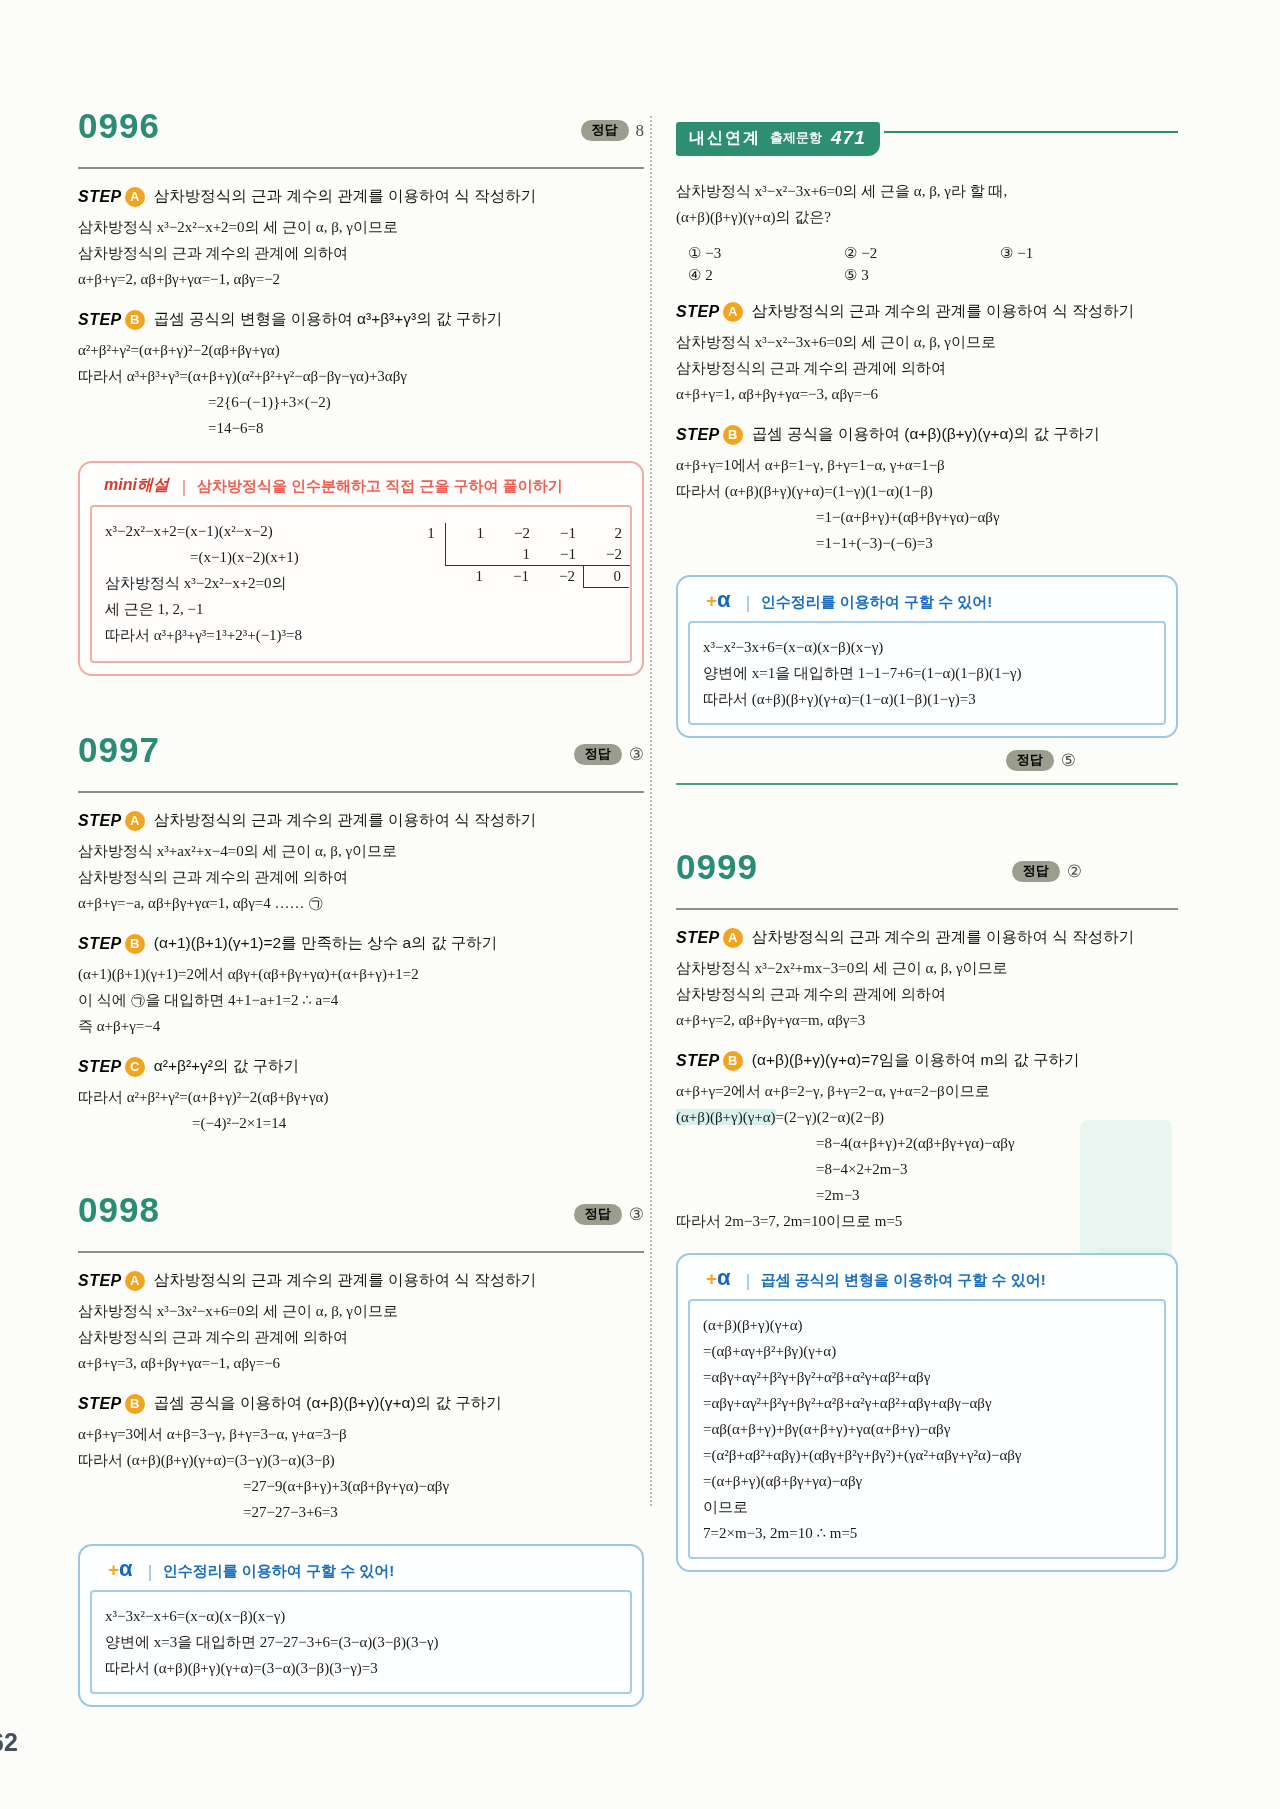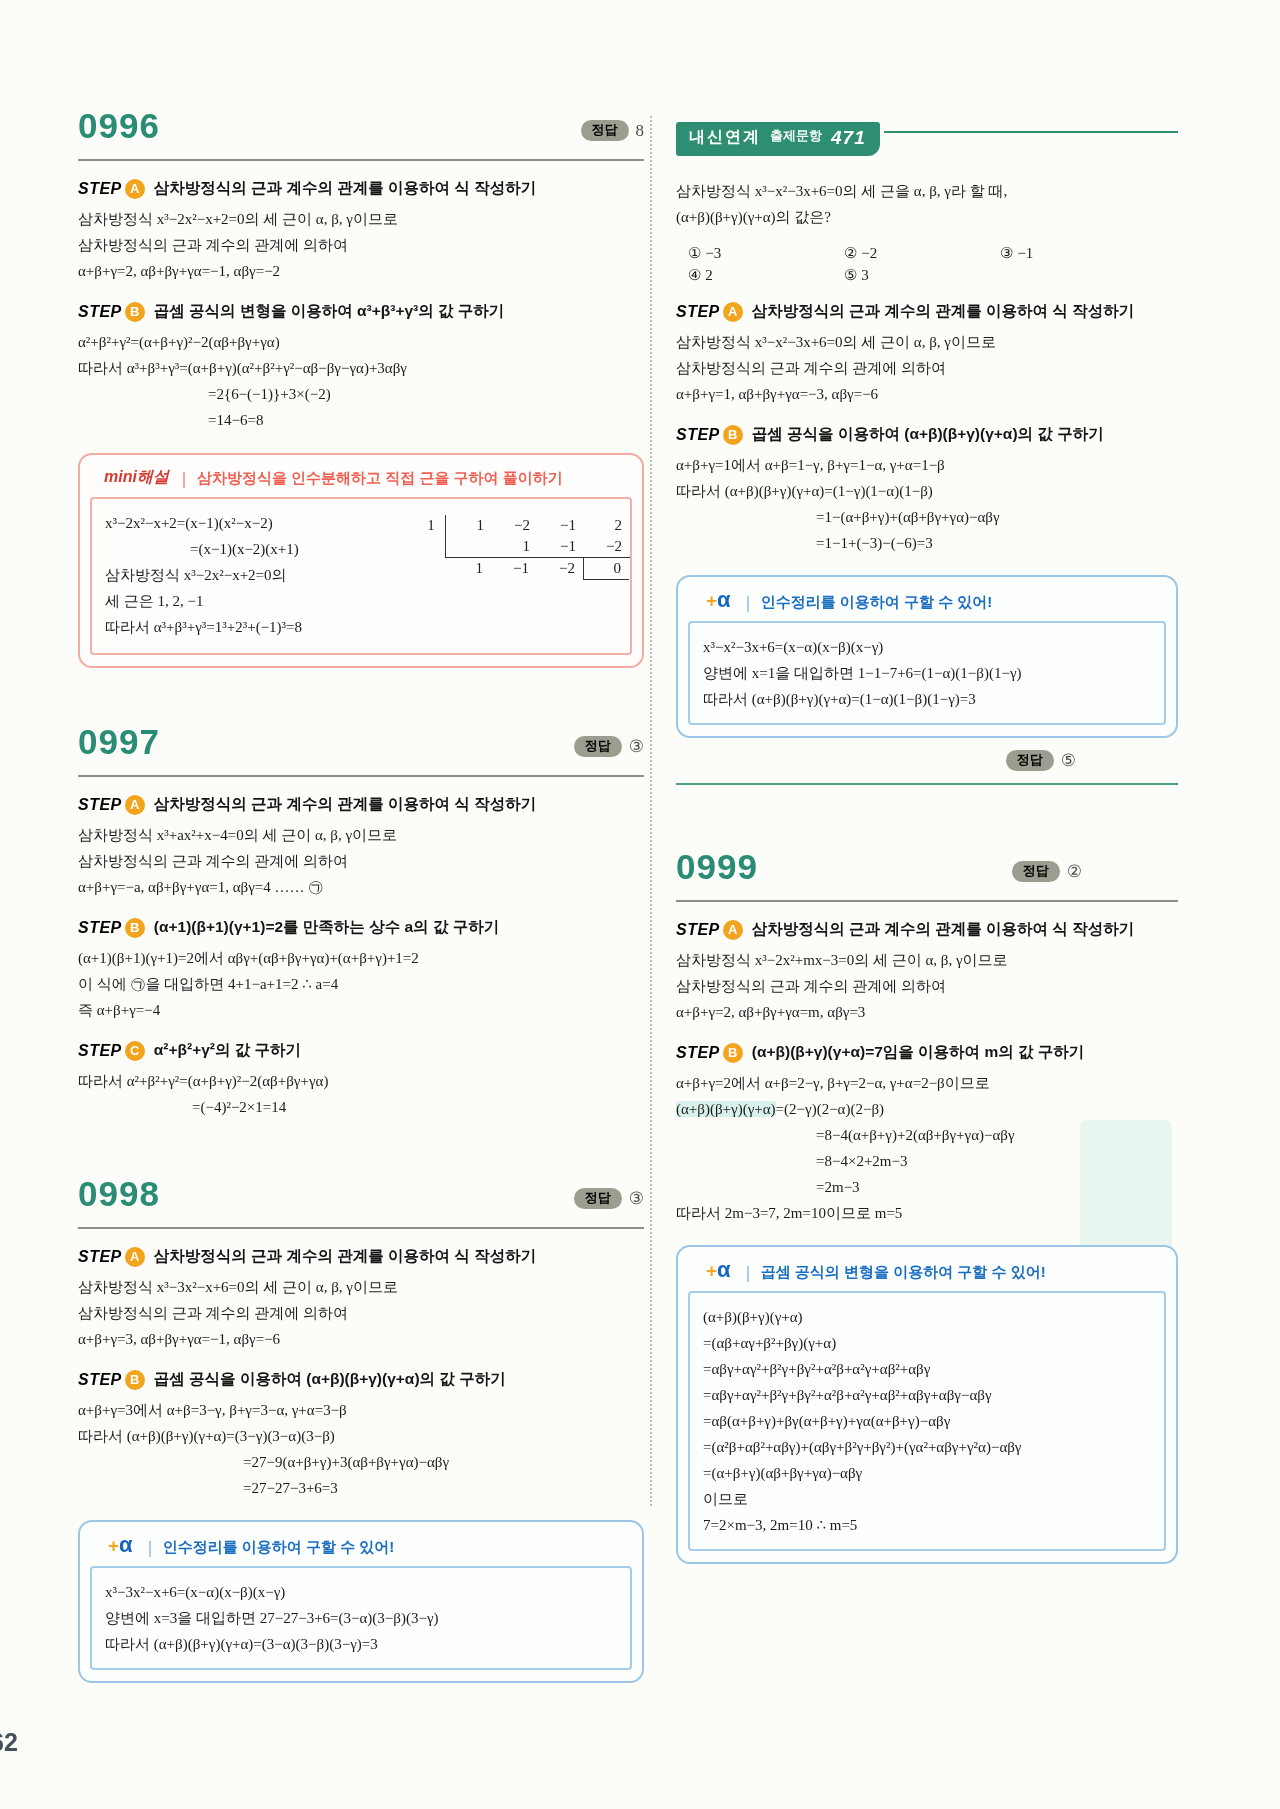--- a/index.html
+++ b/index.html
@@ -5,34 +5,34 @@
   html,body{margin:0;padding:0;background:#e8e8e4;}
   .page{position:relative;width:1280px;height:1809px;background:#fcfcf8;overflow:hidden;
         font-family:"Liberation Sans","DejaVu Sans",sans-serif;color:#1c1c1c;}
   .col{position:absolute;}
   .col-left{left:78px;top:108px;width:566px;}
   .col-right{left:676px;top:122px;width:502px;}
   .divider{position:absolute;left:650px;top:116px;height:1390px;border-left:2px dotted #bcbcb4;}
 
   
   .prob-head{display:flex;align-items:flex-end;justify-content:space-between;
-             border-bottom:2px solid #8f8f89;padding-bottom:16px;}
+             border-bottom:2px solid #8f8f89;padding-bottom:24px;}
   .prob-num{font-size:35px;font-weight:800;color:#2b8c75;letter-spacing:1px;line-height:1;}
   .answer-chip{display:flex;align-items:center;gap:7px;margin-bottom:2px;}
   .chip{background:#9b9e8e;color:#000000;font-size:13px;font-weight:700;border-radius:999px;
         padding:2px 11px 3px;line-height:1.2;}
   .answer-val{font-size:17px;color:#4c4c48;font-family:"Liberation Serif","DejaVu Serif",serif;}
 
   
   .step-row{margin:17px 0 7px;display:flex;align-items:center;}
   .step-word{color:#000000;font-weight:800;font-style:italic;font-size:16px;letter-spacing:.5px;}
   .step-circle{display:inline-flex;width:20px;height:20px;border-radius:50%;background:#f2a41f;
                color:#fff;font-size:13px;font-weight:800;align-items:center;justify-content:center;
                margin:0 9px 0 3px;flex:0 0 auto;}
-  .step-title{font-weight:700;font-size:15.5px;color:#141414;}
+  .step-title{font-weight:400;font-size:15.5px;color:#141414;}
 
   .line{margin:0;font-size:15px;line-height:26px;color:#1b1b1b;
         font-family:"Liberation Serif","DejaVu Serif",serif;white-space:nowrap;}
   .ind-85{padding-left:85px;}
   .ind-114{padding-left:114px;}
   .ind-130{padding-left:130px;}
   .ind-140{padding-left:140px;}
   .ind-165{padding-left:165px;}
   .hl{background:#d8f1ec;border-radius:2px;}
 
@@ -59,21 +59,21 @@
   .syn-div{width:28px;text-align:center;padding:2px 0;}
   .syn-cells{display:grid;grid-template-columns:repeat(4,46px);}
   .syn-cells span{text-align:right;padding:2px 8px 2px 0;}
   .syn-vline{border-left:1.6px solid #333;}
   .syn-sumline{border-bottom:1.6px solid #333;}
   .syn-rem{border-left:1.6px solid #333;border-bottom:1.6px solid #333;}
   .mini-lines{width:330px;}
 
   
   .linked-head{display:flex;align-items:center;}
-  .linked-badge{display:inline-flex;align-items:flex-start;gap:9px;background:#2e8e71;color:#fff;
+  .linked-badge{display:inline-flex;align-items:center;gap:9px;background:#2e8e71;color:#fff;
                 padding:5px 14px 7px 13px;border-radius:3px 3px 12px 3px;flex:0 0 auto;}
   .linked-series{font-weight:800;font-size:16px;letter-spacing:2px;}
   .linked-sub{font-size:13px;font-weight:600;opacity:.95;}
   .linked-no{font-size:19px;font-weight:800;font-style:italic;letter-spacing:1px;}
   .linked-topline{flex:1;border-top:2.5px solid #2e8e71;margin-left:4px;margin-bottom:14px;}
   .linked-bottomline{border-bottom:2px solid #4aa18b;margin-top:10px;}
   .q-lines{margin-top:22px;}
   .choices{display:grid;grid-template-columns:156px 156px 1fr;row-gap:4px;margin:14px 0 2px 12px;}
   .choice{font-size:15px;font-family:"Liberation Serif","DejaVu Serif",serif;}
   .answer-row{display:flex;justify-content:flex-end;padding-right:102px;margin-top:12px;}

